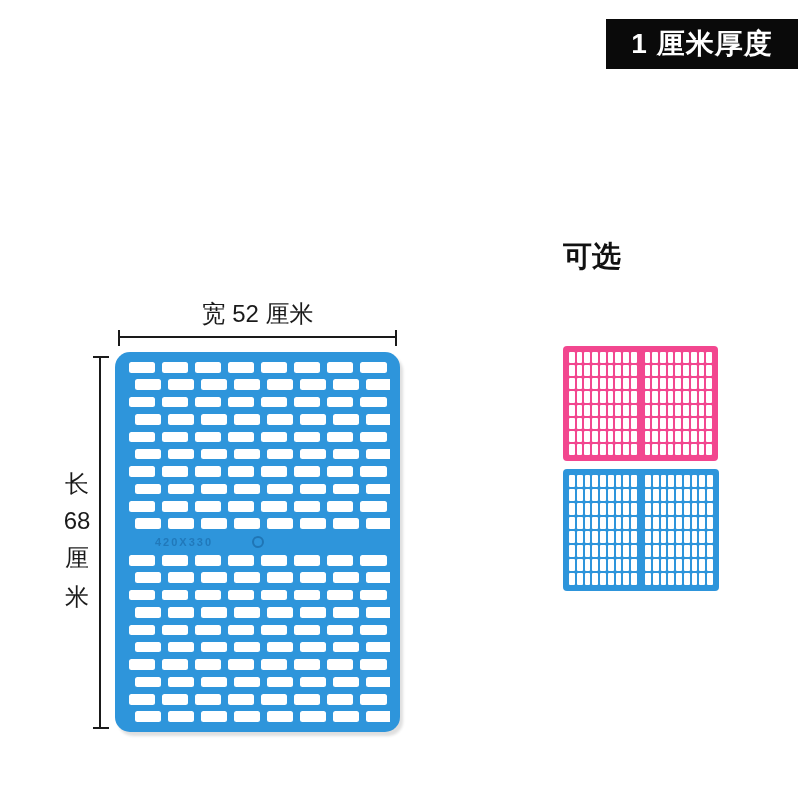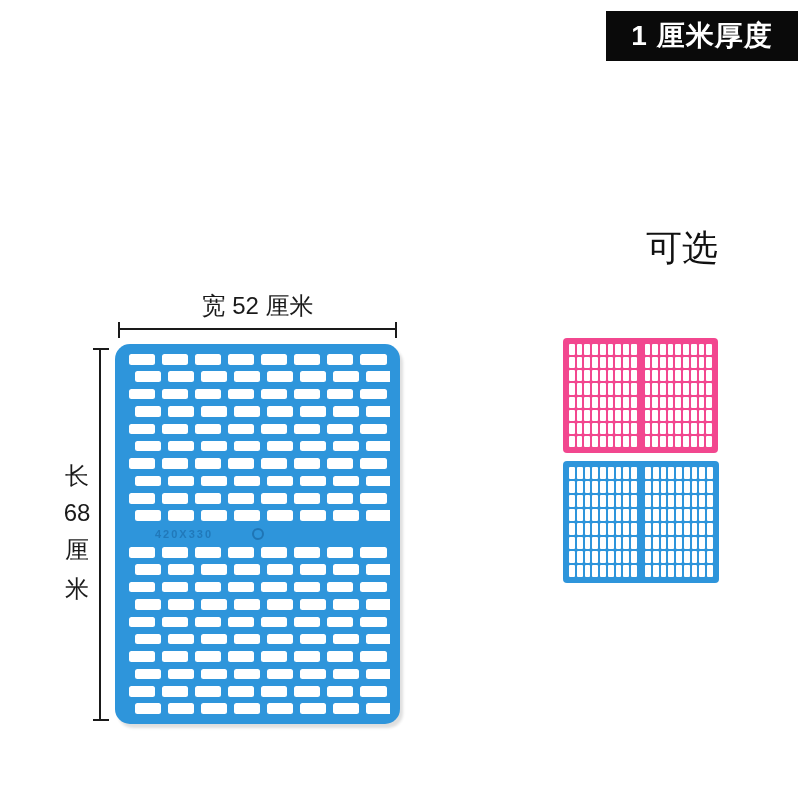--- a/index.html
+++ b/index.html
@@ -1,18 +1,18 @@
 <!DOCTYPE html>
 <html><head>
 <meta charset="utf-8">
 <style>
   html,body{margin:0;padding:0;}
   body{width:800px;height:800px;background:#ffffff;font-family:"Liberation Sans","DejaVu Sans",sans-serif;position:relative;overflow:hidden;}
 
-  .canvas{position:absolute;left:0;top:8px;width:800px;height:612px;}
+  .canvas{position:absolute;left:0;top:16px;width:800px;height:612px;}
 
   
   .badge{position:absolute;left:606px;top:3px;width:192px;height:50px;
     display:flex;align-items:center;justify-content:center;
     font-size:28px;font-weight:bold;letter-spacing:1px;}
 
   
   .width-label{position:absolute;left:115px;top:282px;width:285px;text-align:center;
     font-size:24px;color:#1a1a1a;}
   .width-line{position:absolute;left:118px;top:320px;width:279px;height:0;
@@ -40,22 +40,22 @@
   .grid-row{height:10.5px;display:flex;}
   .grid-row .slot{flex:1;background:#ffffff;border-radius:2.5px;margin:0 3.5px;}
   .grid-row:nth-child(even){transform:translateX(6px);}
   .panel-band{flex:none;height:22px;margin:2px 0;position:relative;}
   .emboss{position:absolute;left:30px;top:50%;transform:translateY(-50%);
     font-size:11px;font-weight:bold;letter-spacing:2px;color:rgba(10,70,125,0.35);}
   .band-circle{position:absolute;left:50%;top:50%;transform:translate(-50%,-50%);
     width:8px;height:8px;border:2px solid rgba(10,70,125,0.40);border-radius:50%;}
 
   
-  .color-title{position:absolute;left:563px;top:218px;width:155px;text-align:right;
-    font-size:36px;line-height:44px;color:#111111;font-weight:400;}
+  .color-title{position:absolute;left:563px;top:218px;width:155px;text-align:left;
+    font-size:29px;line-height:44px;color:#111111;font-weight:700;}
   .swatch{position:absolute;border-radius:4px;box-sizing:border-box;padding:6px;display:flex;}
   .swatch-pink{left:563px;top:330px;width:155px;height:115px;}
   .swatch-blue{left:563px;top:453px;width:156px;height:122px;}
   .swatch-half{flex:1;display:grid;grid-template-columns:repeat(9,1fr);grid-template-rows:repeat(8,1fr);gap:2px;}
   .swatch-mid{flex:none;width:8px;}
   .swatch-cell{background:#ffffff;border-radius:1px;}
 </style>
 </head>
 <body>
 

